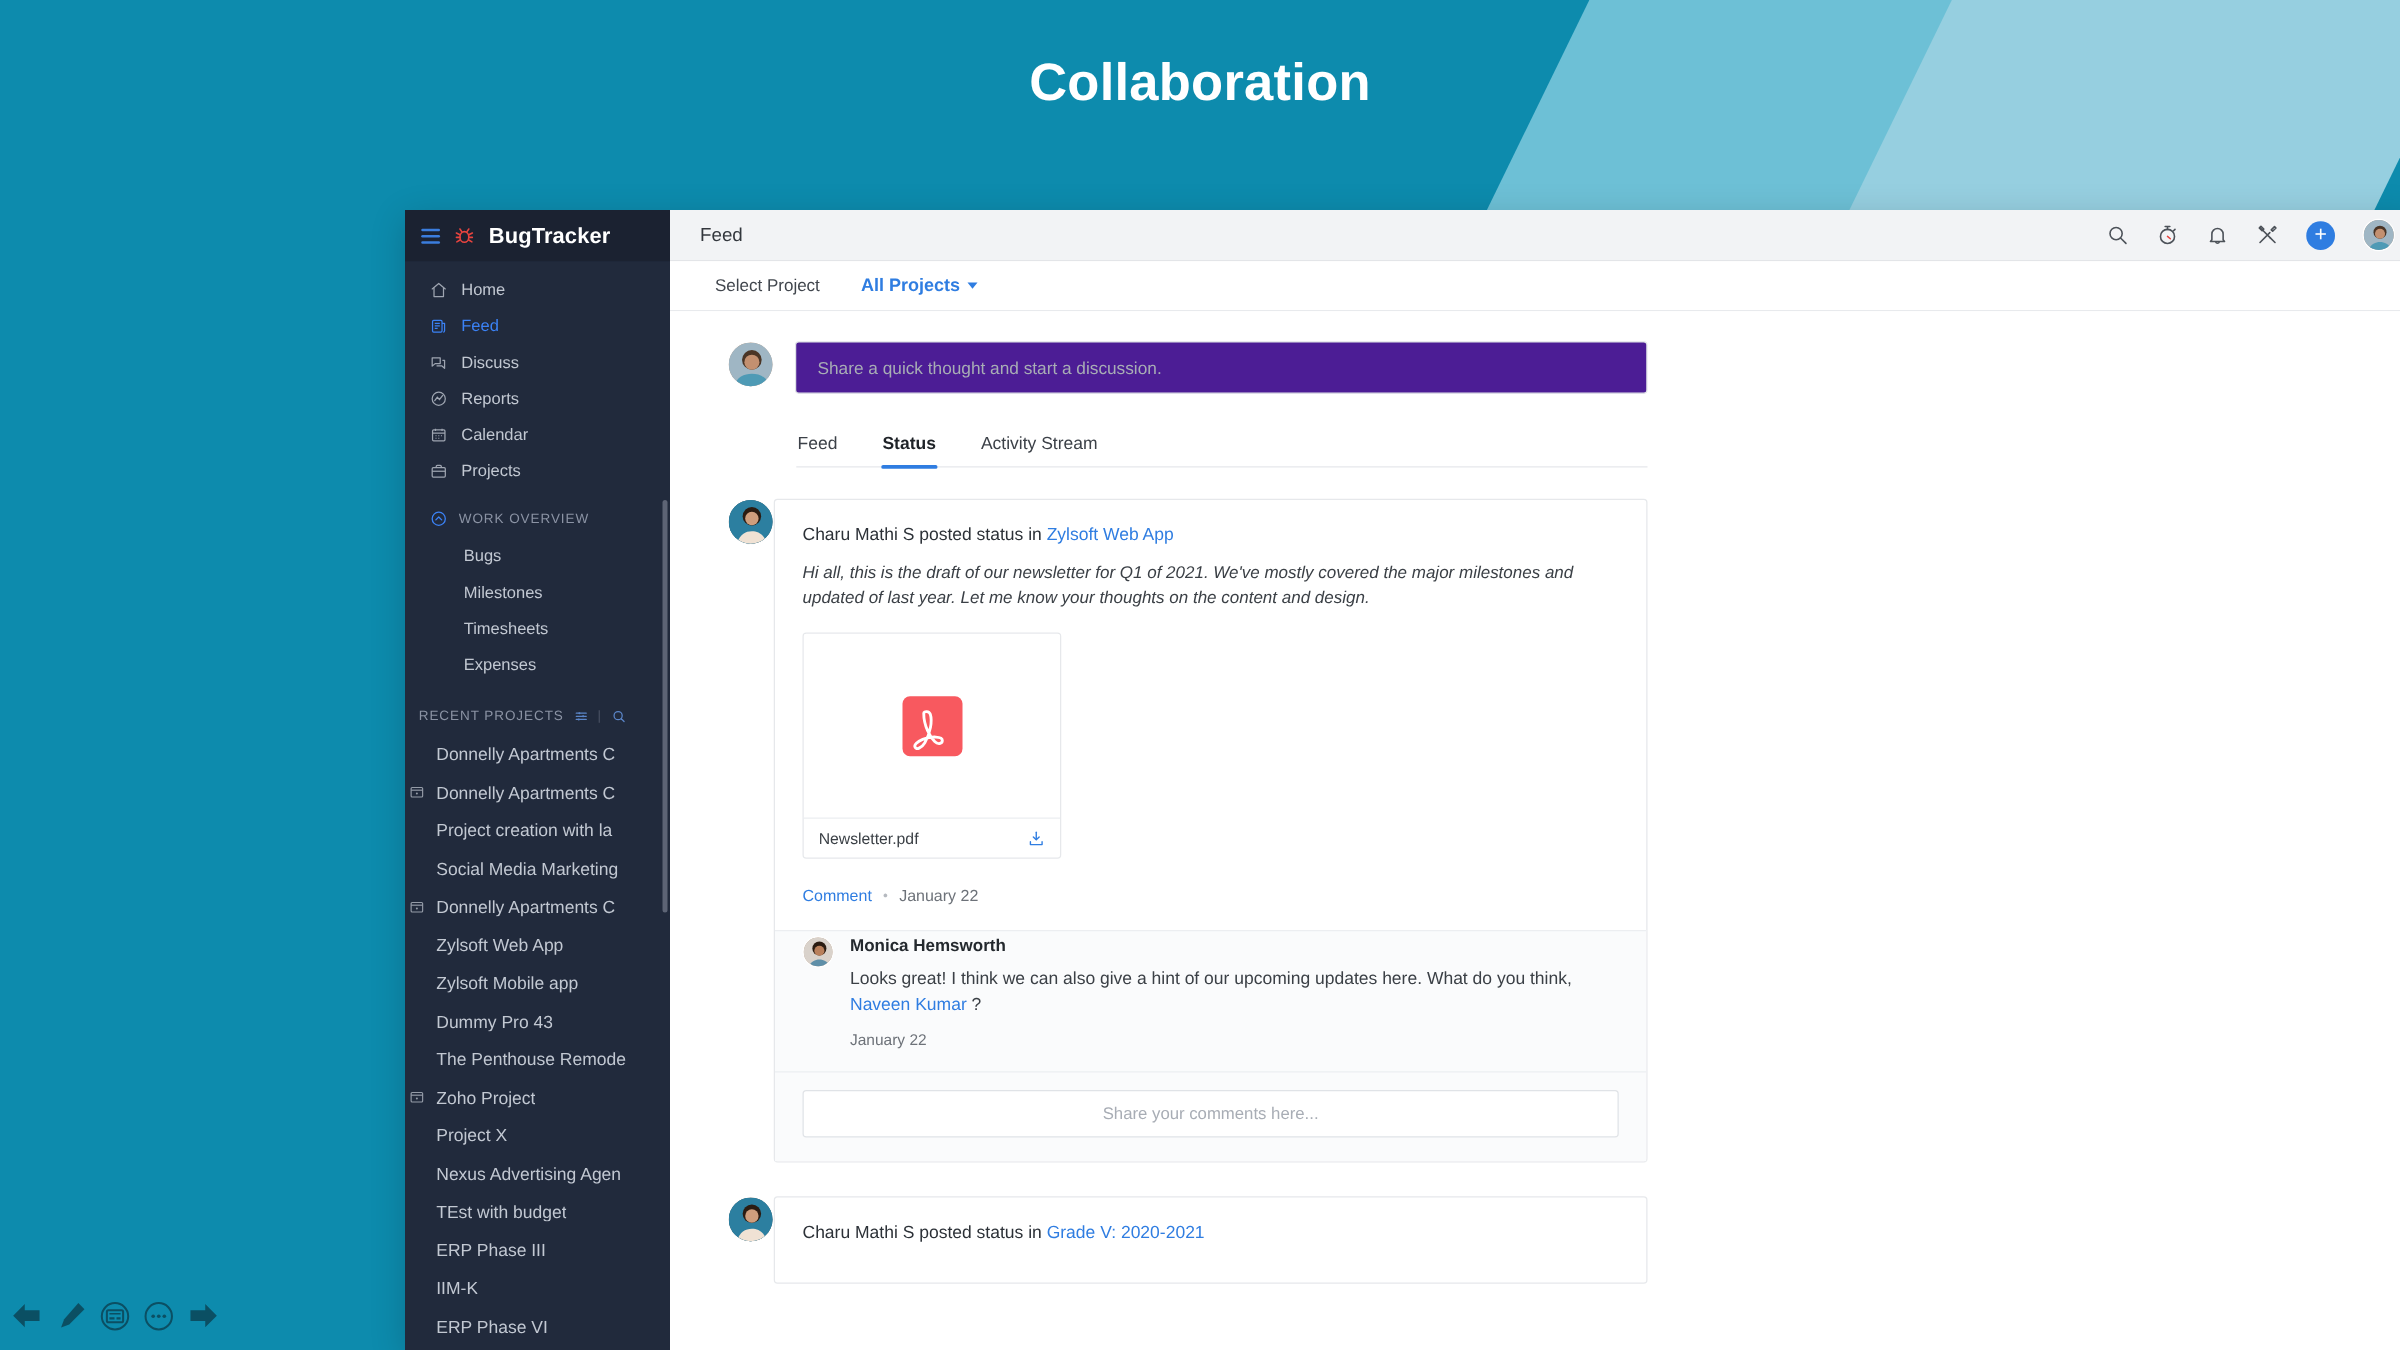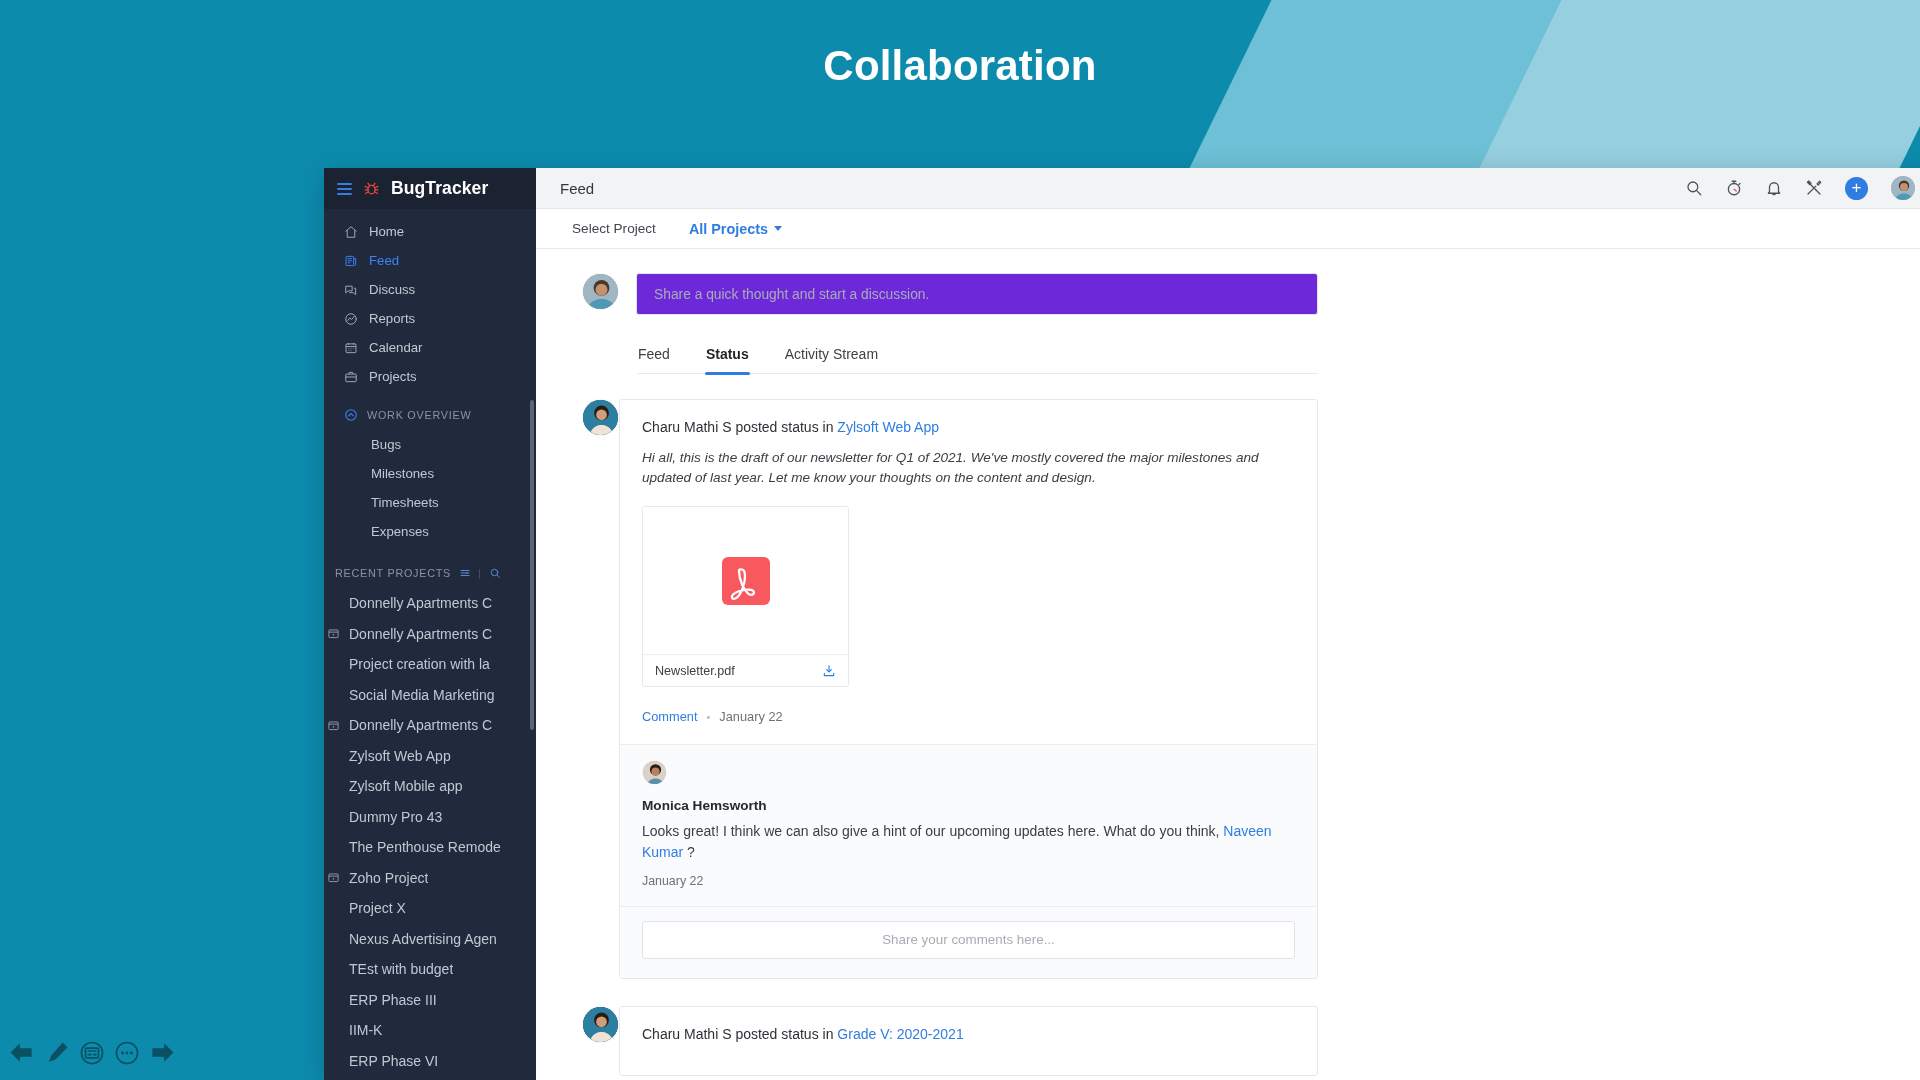--- a/index.html
+++ b/index.html
@@ -186,21 +186,21 @@
   .feed-wrap { width: 736px; margin-left: 46px; }
 
   .composer-row { display: flex; align-items: flex-start; gap: 17px; margin-bottom: 31px; }
   .av-40 { width: 37px; height: 37px; }
   .composer {
     flex: 1; height: 42px;
     border: 1px solid #e0e3e7; border-radius: 3px;
     display: flex; align-items: center;
     padding: 0 17px;
     color: #a8adb5; font-size: 13.8px;
-    background: #6d28d9;
+    background: #4c1d95;
     cursor: text;
   }
 
   .tabs {
     display: flex; gap: 34px;
     border-bottom: 1px solid #e6e8eb;
     margin-left: 55px;
     padding-left: 0;
   }
   .tab {
@@ -248,22 +248,22 @@
   }
   .dl-ico { width: 14px; height: 14px; color: #2f7de1; cursor: pointer; }
 
   .post-meta { margin-top: 22px; font-size: 12.8px; color: #6d7279; display: flex; align-items: center; gap: 9px; }
   .post-meta .cm { color: #2f7de1; cursor: pointer; }
   .post-meta .dot { color: #b5b9bf; font-size: 11px; }
 
   .comment {
     border-top: 1px solid #eceef1;
     background: #fafbfc;
-    padding: 15px 22px 18px 22px;
-    display: flex; gap: 13px; flex-direction: column;
+    padding: 4px 22px 18px 22px;
+    display: flex; gap: 13px;
   }
   .av-26 { width: 25px; height: 25px; }
   .cm-name { font-size: 13.6px; font-weight: bold; color: #24292e; margin-bottom: 8px; }
   .cm-text { font-size: 14px; color: #3b4046; line-height: 1.45; }
   .cm-text a { color: #2f7de1; text-decoration: none; cursor: pointer; }
   .cm-date { margin-top: 12px; font-size: 12.4px; color: #6d7279; }
 
   .cm-box-wrap { border-top: 1px solid #eceef1; background: #fafbfc; padding: 14px 22px 19px 22px; }
   .cm-box {
     height: 38px; border: 1px solid #e0e3e7; border-radius: 3px;

